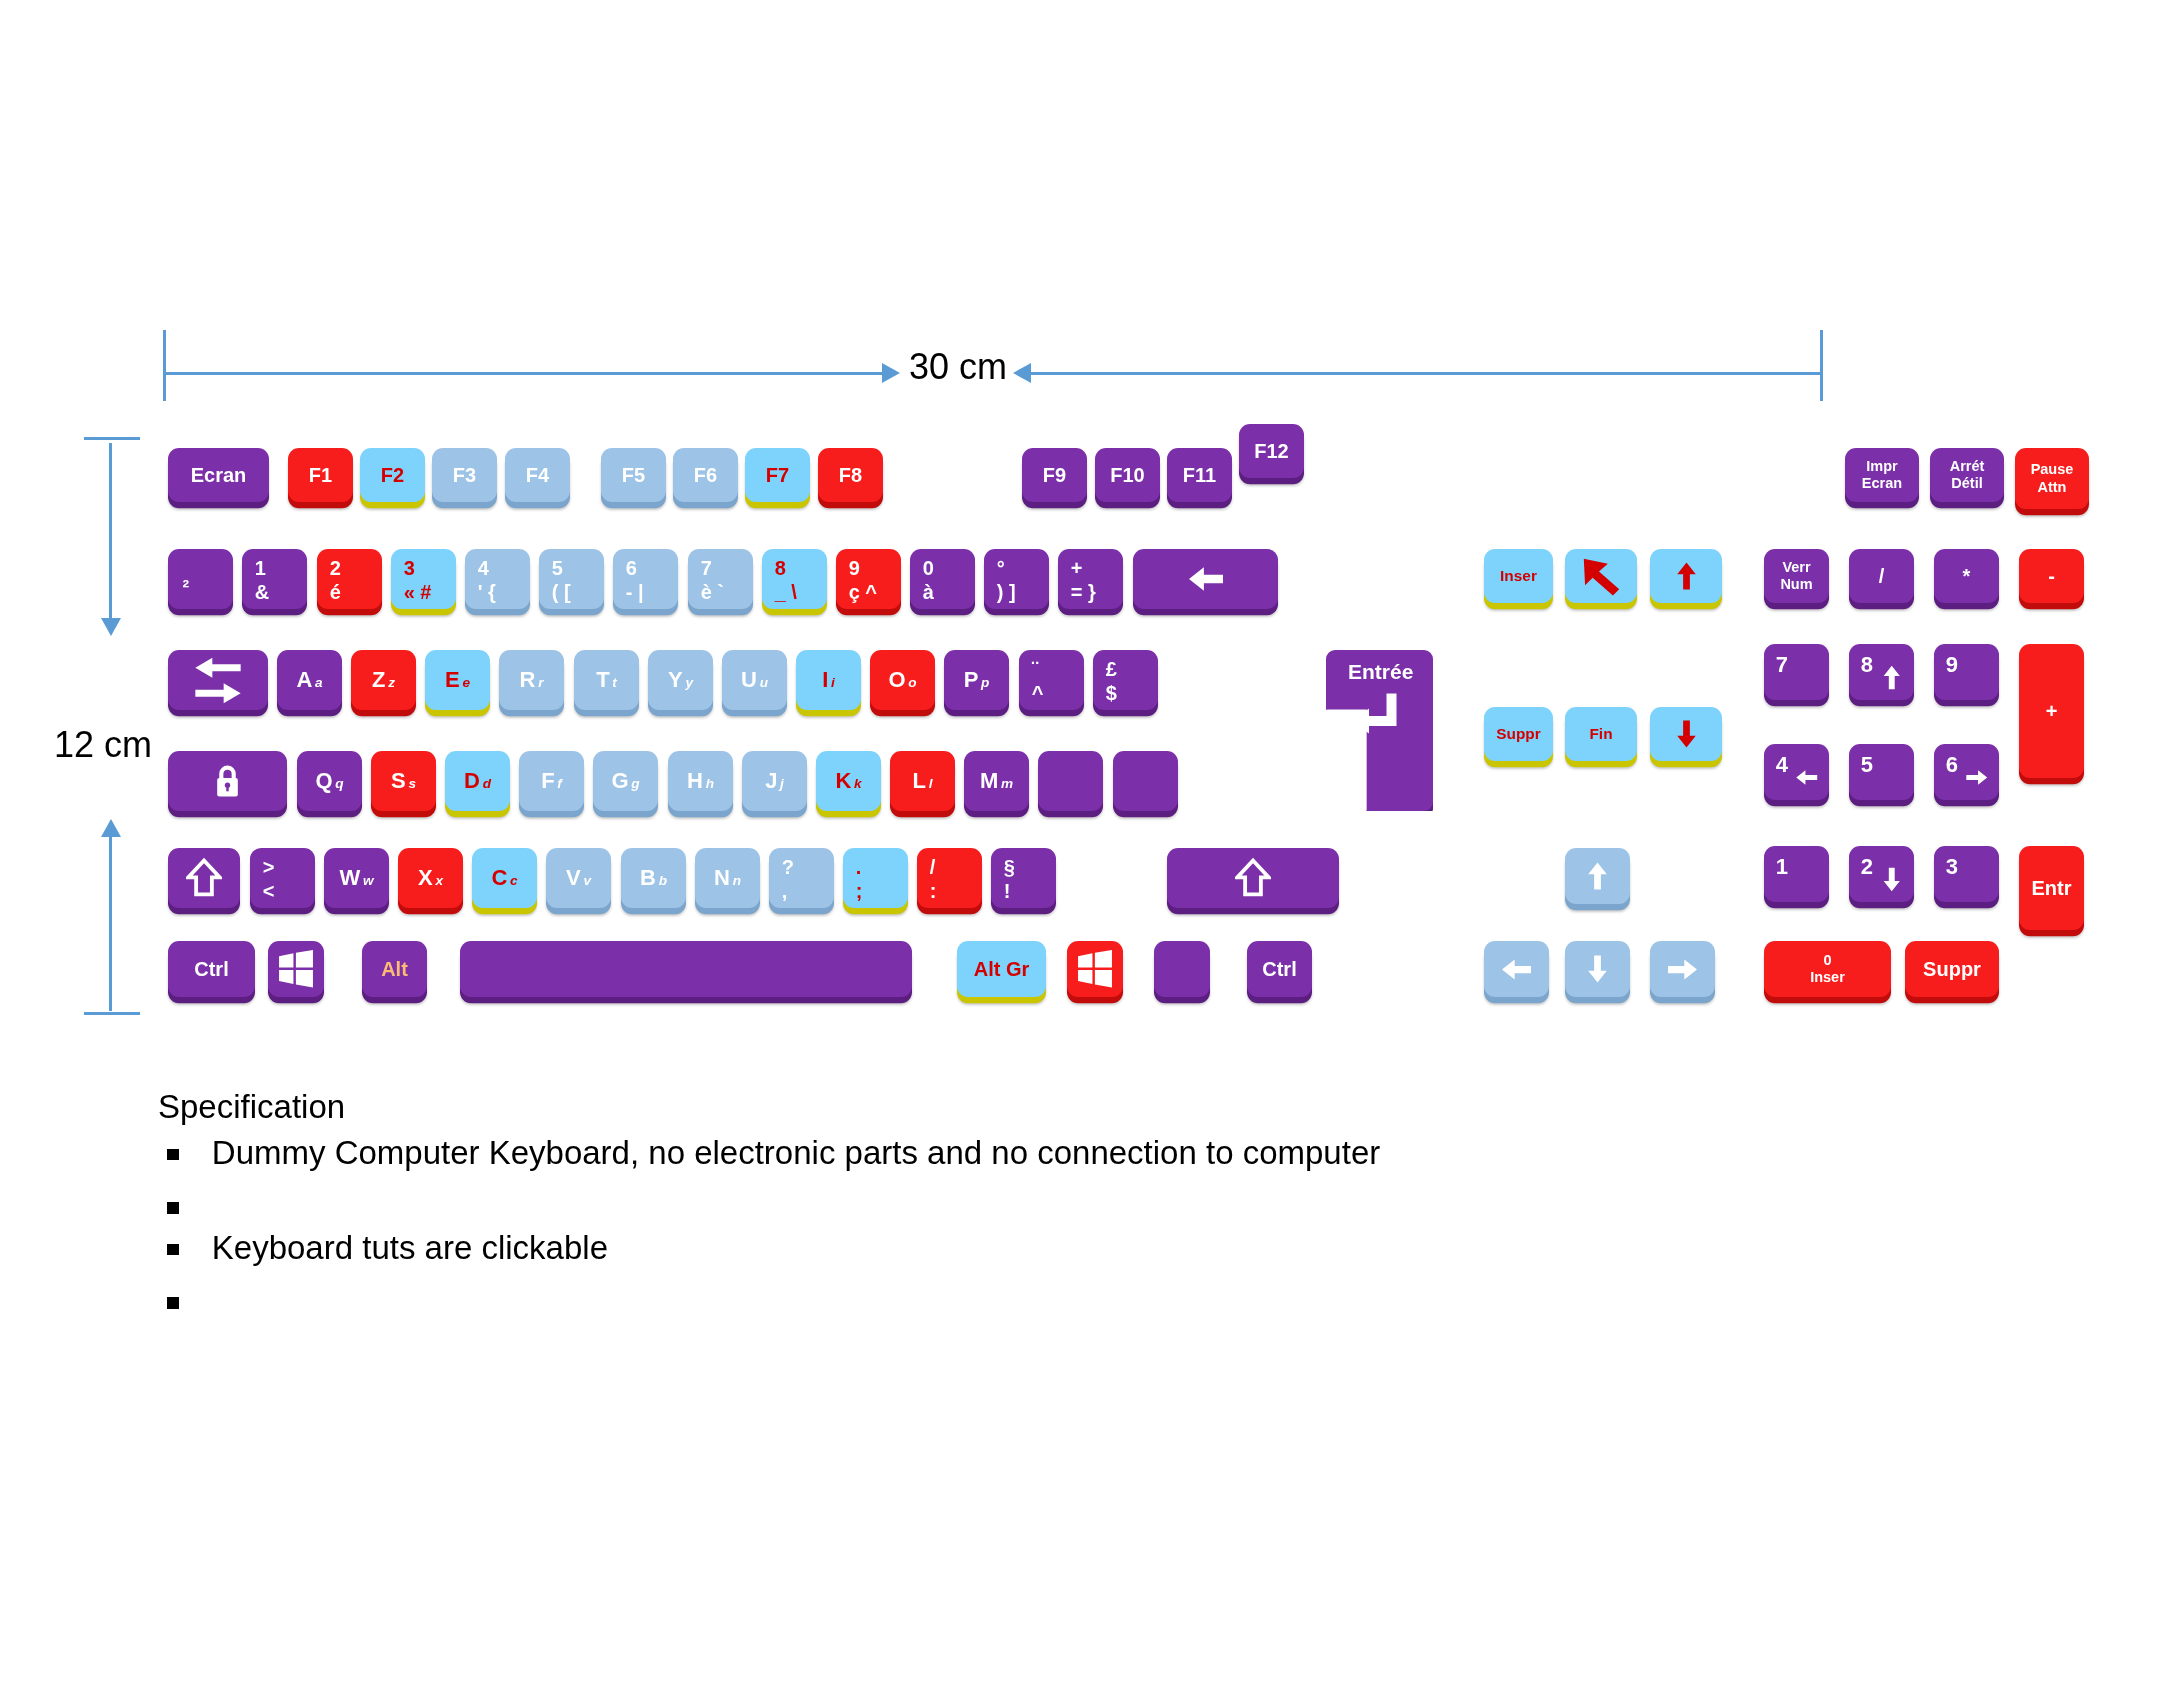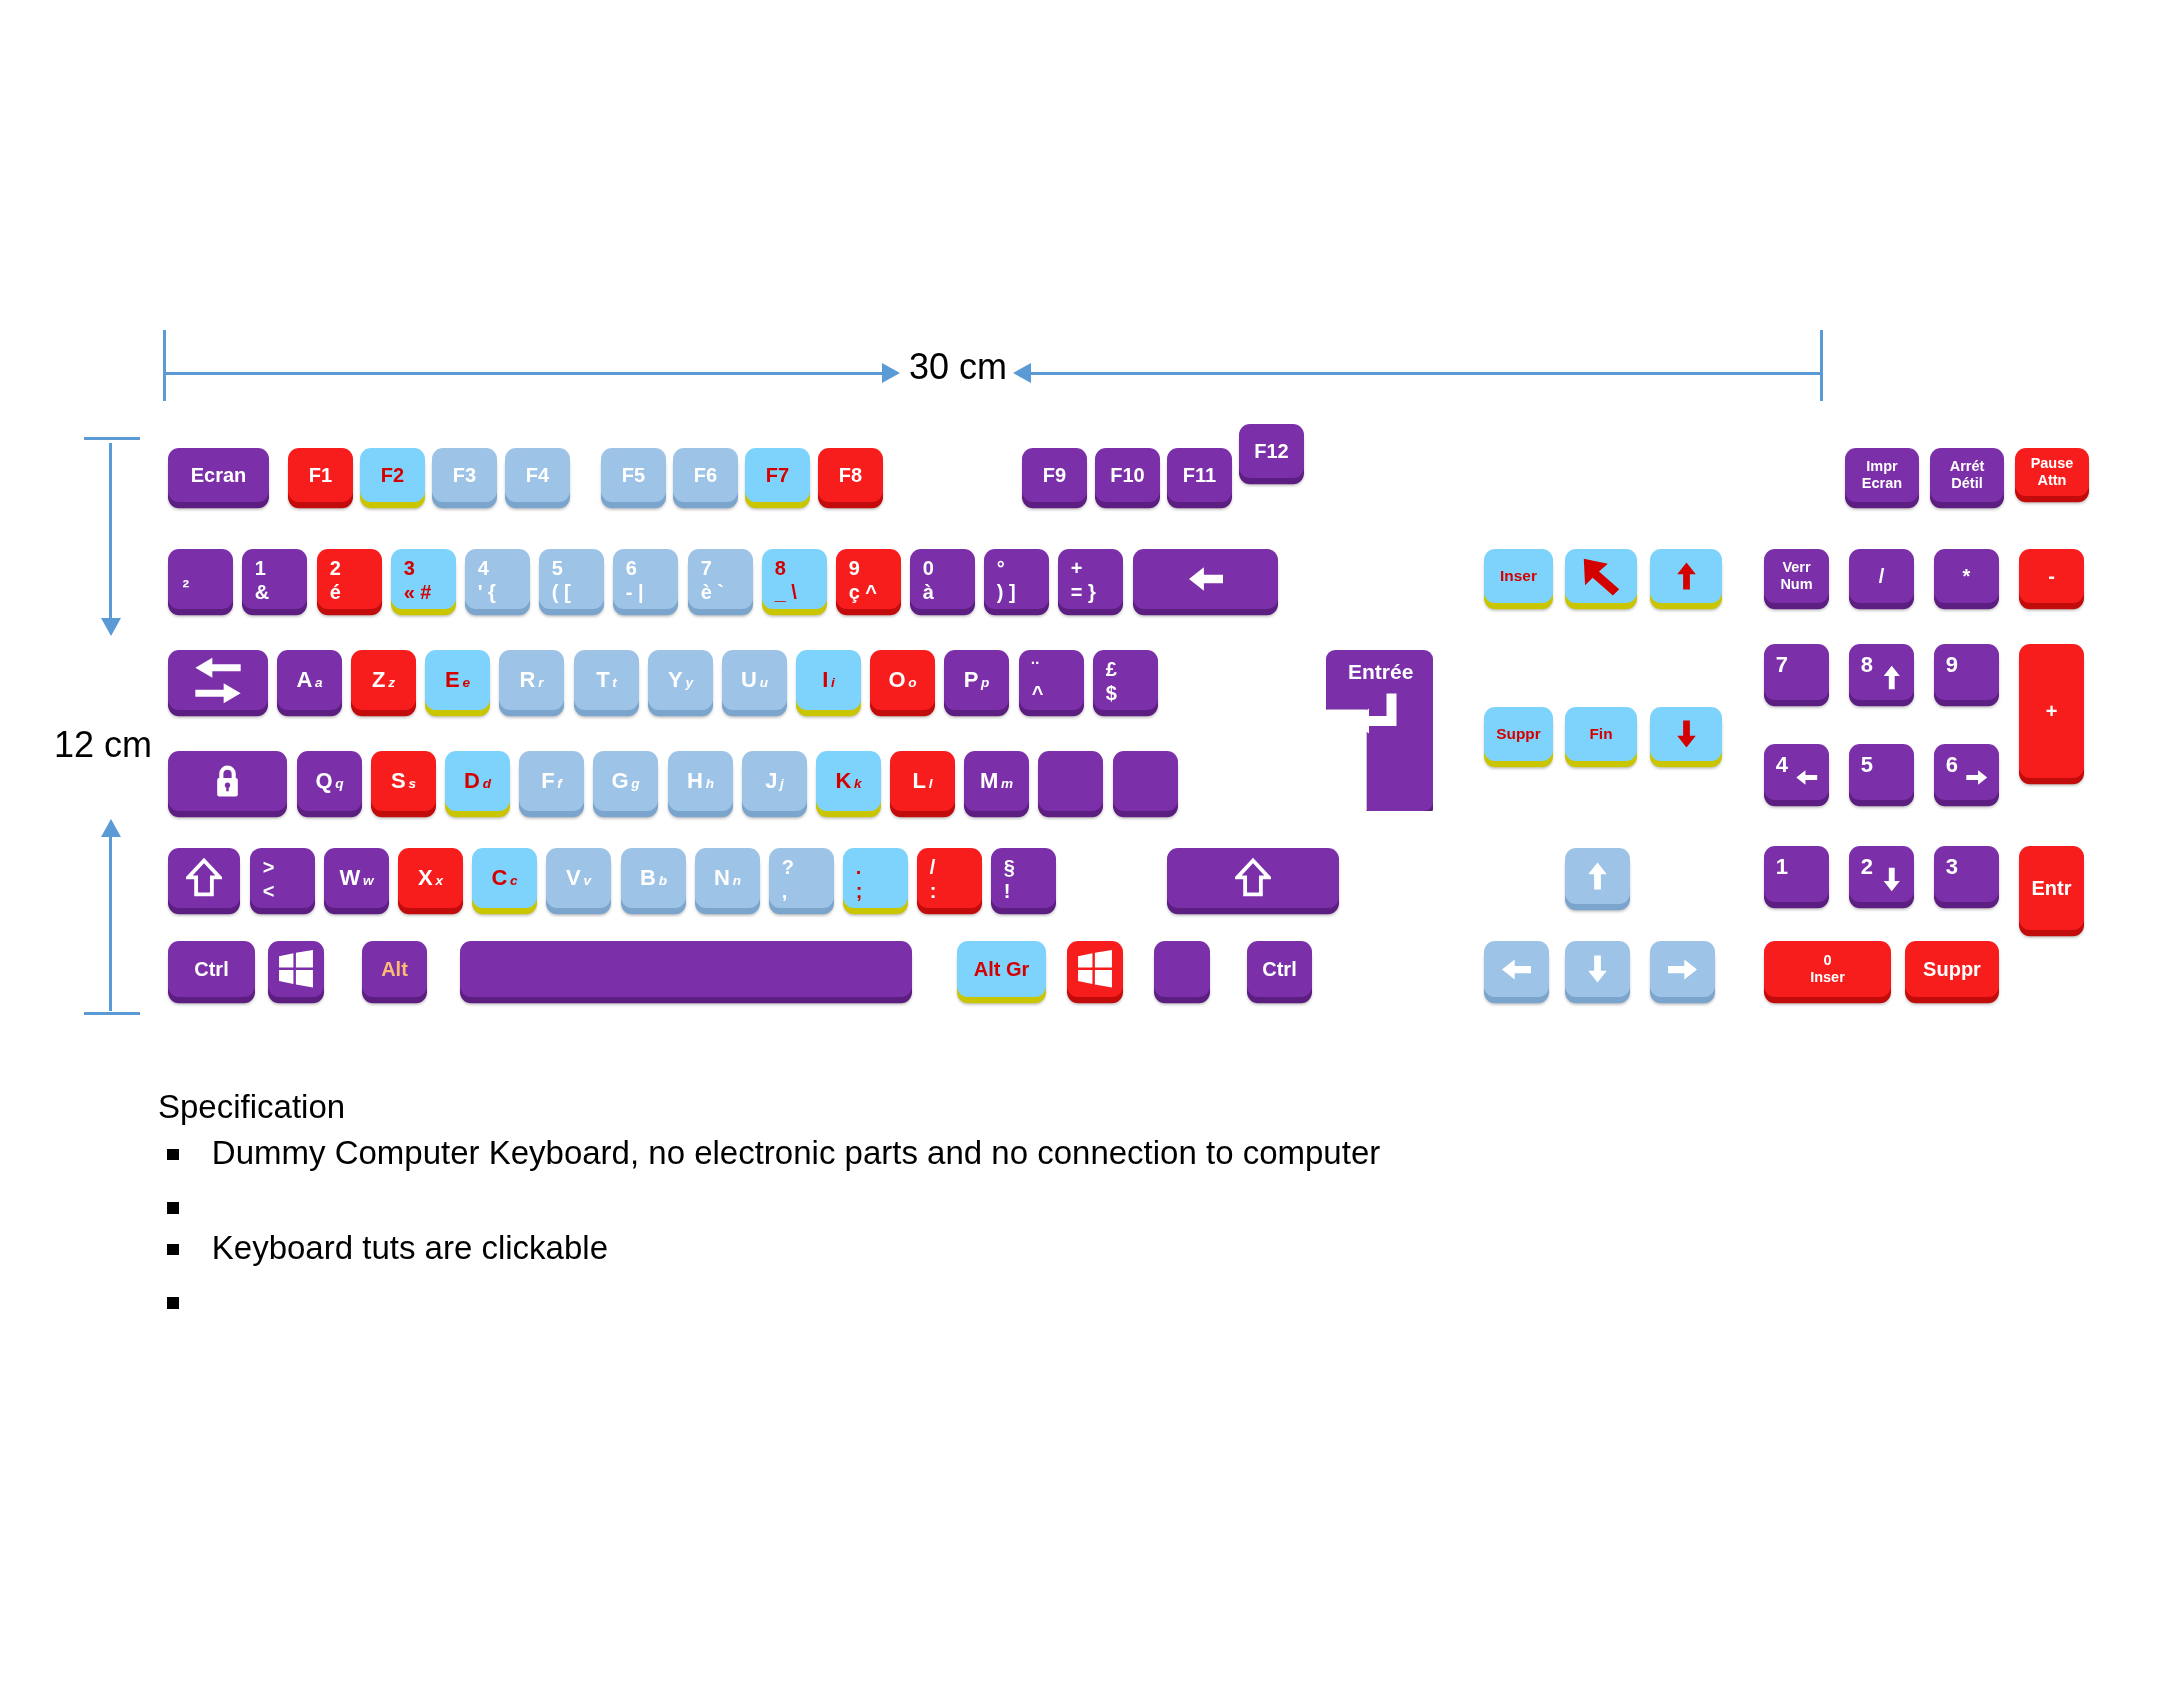--- a/index.html
+++ b/index.html
@@ -159,21 +159,21 @@
           <span class="lab" style="color:#ffffff">Impr</span>
           <span class="lab" style="color:#ffffff">Ecran</span>
         </div>
       </div>
       <div class="key purple" style="left: 1930px; top: 448px; width: 74px; height: 54px;">
         <div class="ml">
           <span class="lab" style="color:#ffffff">Arrét</span>
           <span class="lab" style="color:#ffffff">Détil</span>
         </div>
       </div>
-      <div class="key red" style="left: 2015px; top: 448px; width: 74px; height: 48px;">
+      <div class="key red" style="left: 2015px; top: 448px; width: 74px; height: 61px;">
         <div class="ml">
           <span class="lab" style="color:#ffffff">Pause</span>
           <span class="lab" style="color:#ffffff">Attn</span>
         </div>
       </div>
       <div class="key purple" style="left: 168px; top: 549px; width: 65px; height: 60px;">
         <div class="blcorner">
           <span class="lab" style="color:#ffffff">²</span>
         </div>
       </div>

